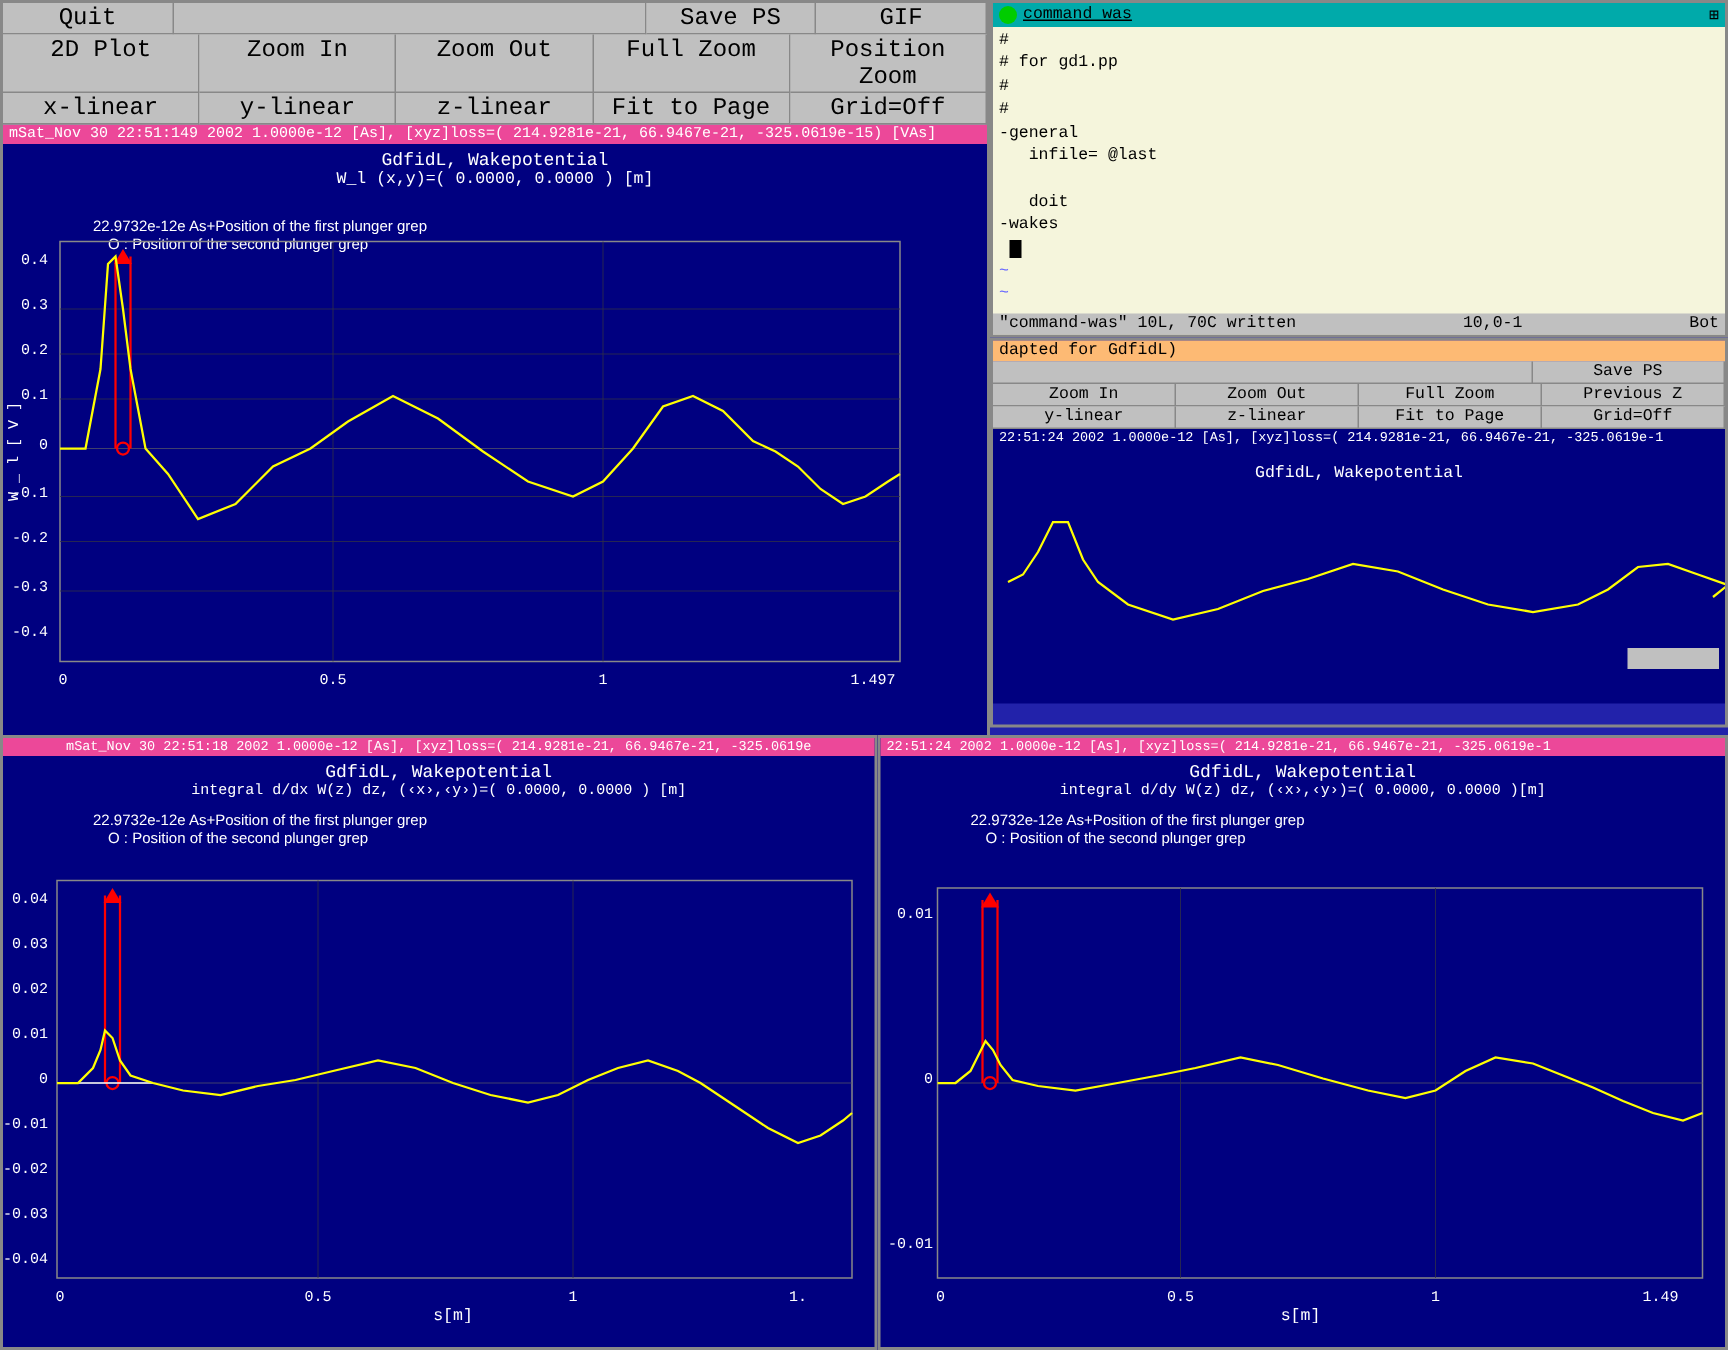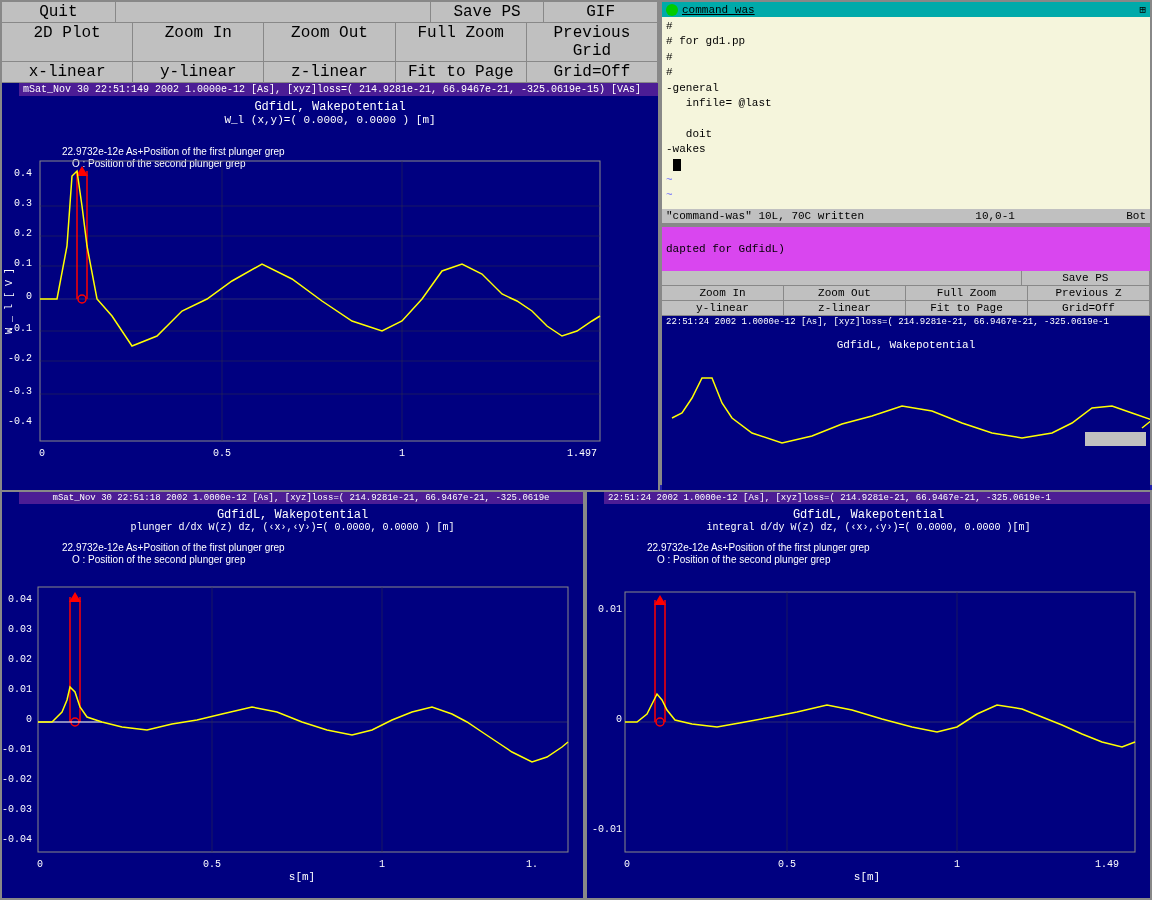--- a/index.html
+++ b/index.html
@@ -39,27 +39,26 @@
       border-bottom: 1px solid #888;
       cursor: pointer;
       background: #c0c0c0;
       font-size: 16px;
       font-family: 'Courier New', monospace;
       flex: 1;
       text-align: center;
     }
 
     .plot-status {
-      background: #4c1d95;
+      background: #ec4899;
       color: #ffffff;
       font-size: 10px;
       padding: 1px 4px;
       white-space: nowrap;
       overflow: hidden;
-      margin-left: 17px;
     }
 
     .plot-area {
       background: #000080;
       position: relative;
       overflow: hidden;
     }
 
     .plot-title {
       color: #ffffff;
@@ -133,23 +132,23 @@
     .adapted-window {
       position: absolute;
       top: 225px;
       left: 660px;
       right: 0;
       height: 260px;
       background: #2222aa;
       border: 2px solid #888;
     }
     .adapted-title-bar {
-      background: #d946ef;
+      background: #fdba74;
       color: #000;
-      padding: 16px 4px;
+      padding: 1px 4px;
       font-size: 11px;
     }
     .adapted-toolbar {
       background: #c0c0c0;
     }
     .adapted-toolbar-row {
       display: flex;
       width: 100%;
     }
     .adapted-btn {
@@ -210,21 +209,21 @@
       <div class="plot-btn">Quit</div>
       <div class="plot-btn" style="flex:3"></div>
       <div class="plot-btn">Save PS</div>
       <div class="plot-btn">GIF</div>
     </div>
     <div class="plot-toolbar-row">
       <div class="plot-btn">2D Plot</div>
       <div class="plot-btn">Zoom In</div>
       <div class="plot-btn">Zoom Out</div>
       <div class="plot-btn">Full Zoom</div>
-      <div class="plot-btn">Previous Grid</div>
+      <div class="plot-btn">Position Zoom</div>
     </div>
     <div class="plot-toolbar-row">
       <div class="plot-btn">x-linear</div>
       <div class="plot-btn">y-linear</div>
       <div class="plot-btn">z-linear</div>
       <div class="plot-btn">Fit to Page</div>
       <div class="plot-btn">Grid=Off</div>
     </div>
   </div>
 
@@ -400,21 +399,21 @@
         490,92
         480,100
       " fill="none" stroke="#ffff00" stroke-width="1.5"></polyline>
     </svg>
   </div>
 </div>
 
 <div class="plot-bottom-left">
   <div class="plot-status" style="font-size:9px;text-align:center;">mSat_Nov 30 22:51:18 2002 1.0000e-12 [As], [xyz]loss=( 214.9281e-21, 66.9467e-21, -325.0619e</div>
   <div class="plot-title">GdfidL, Wakepotential</div>
-  <div class="plot-subtitle" style="font-size:10px;">plunger d/dx W(z) dz, (‹x›,‹y›)=( 0.0000, 0.0000 ) [m]</div>
+  <div class="plot-subtitle" style="font-size:10px;">integral d/dx W(z) dz, (‹x›,‹y›)=( 0.0000, 0.0000 ) [m]</div>
   <div class="annotation-text" style="top:50px; left:60px; font-size:10px; z-index:2;">22.9732e-12e As+Position of the first plunger  grep</div>
   <div class="annotation-text" style="top:62px; left:70px; font-size:10px; z-index:2;">O : Position of the second plunger grep</div>
   <svg width="585" height="330" style="position:absolute; top:60px; left:0;">
 
     <text x="8" y="40" fill="white" font-size="10" font-family="Courier New" text-anchor="middle" transform="rotate(-90,8,165)">W _ x [ V ]</text>
     <text x="30" y="50" fill="white" font-size="10" font-family="Courier New" text-anchor="end">0.04</text>
     <text x="30" y="80" fill="white" font-size="10" font-family="Courier New" text-anchor="end">0.03</text>
     <text x="30" y="110" fill="white" font-size="10" font-family="Courier New" text-anchor="end">0.02</text>
     <text x="30" y="140" fill="white" font-size="10" font-family="Courier New" text-anchor="end">0.01</text>
     <text x="30" y="170" fill="white" font-size="10" font-family="Courier New" text-anchor="end">0</text>

